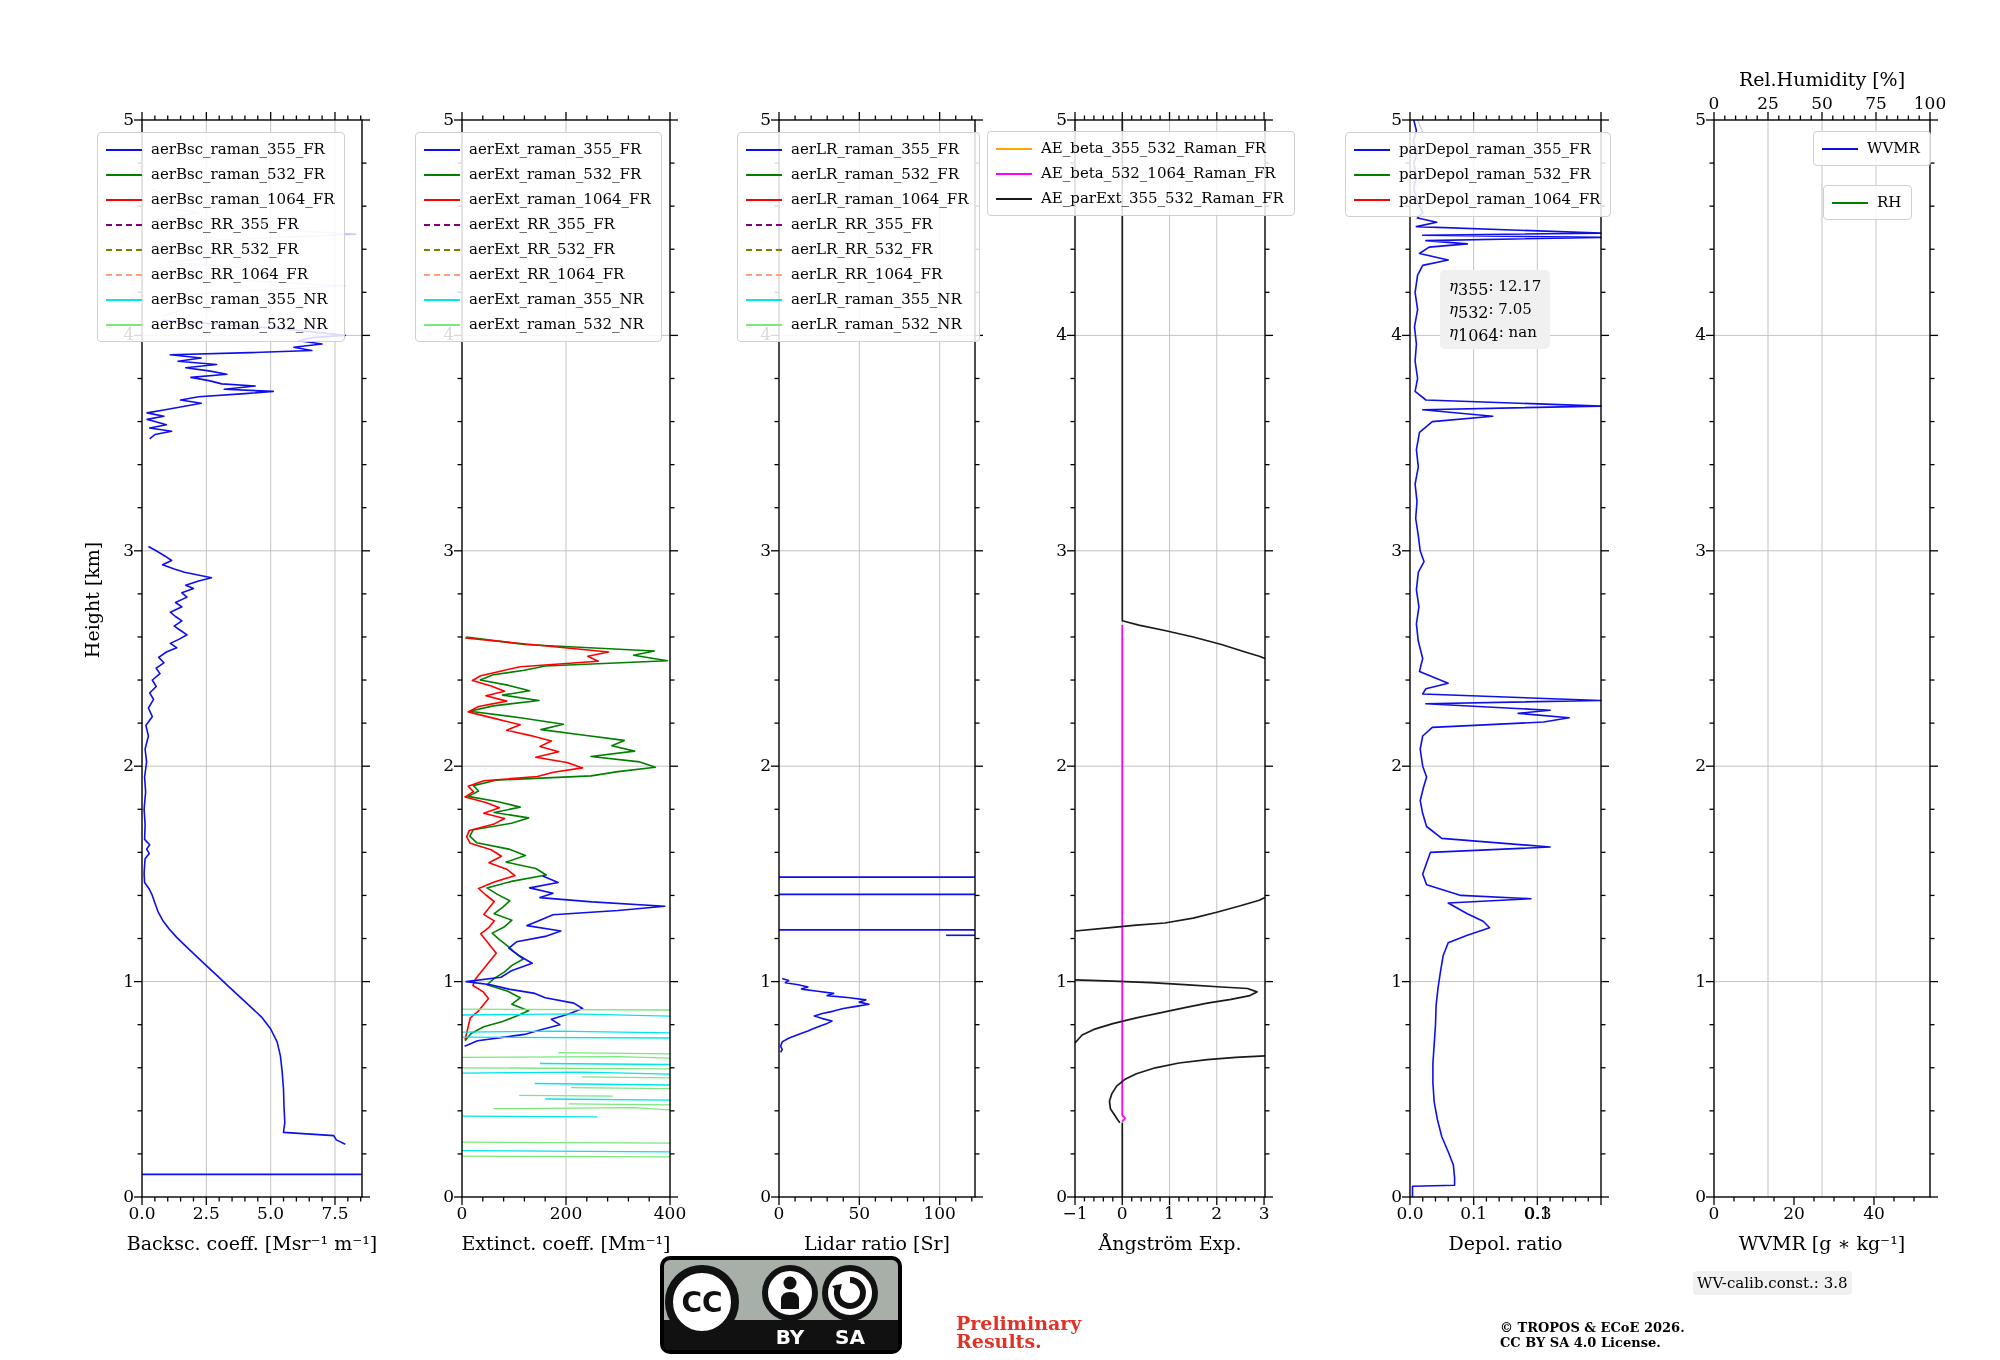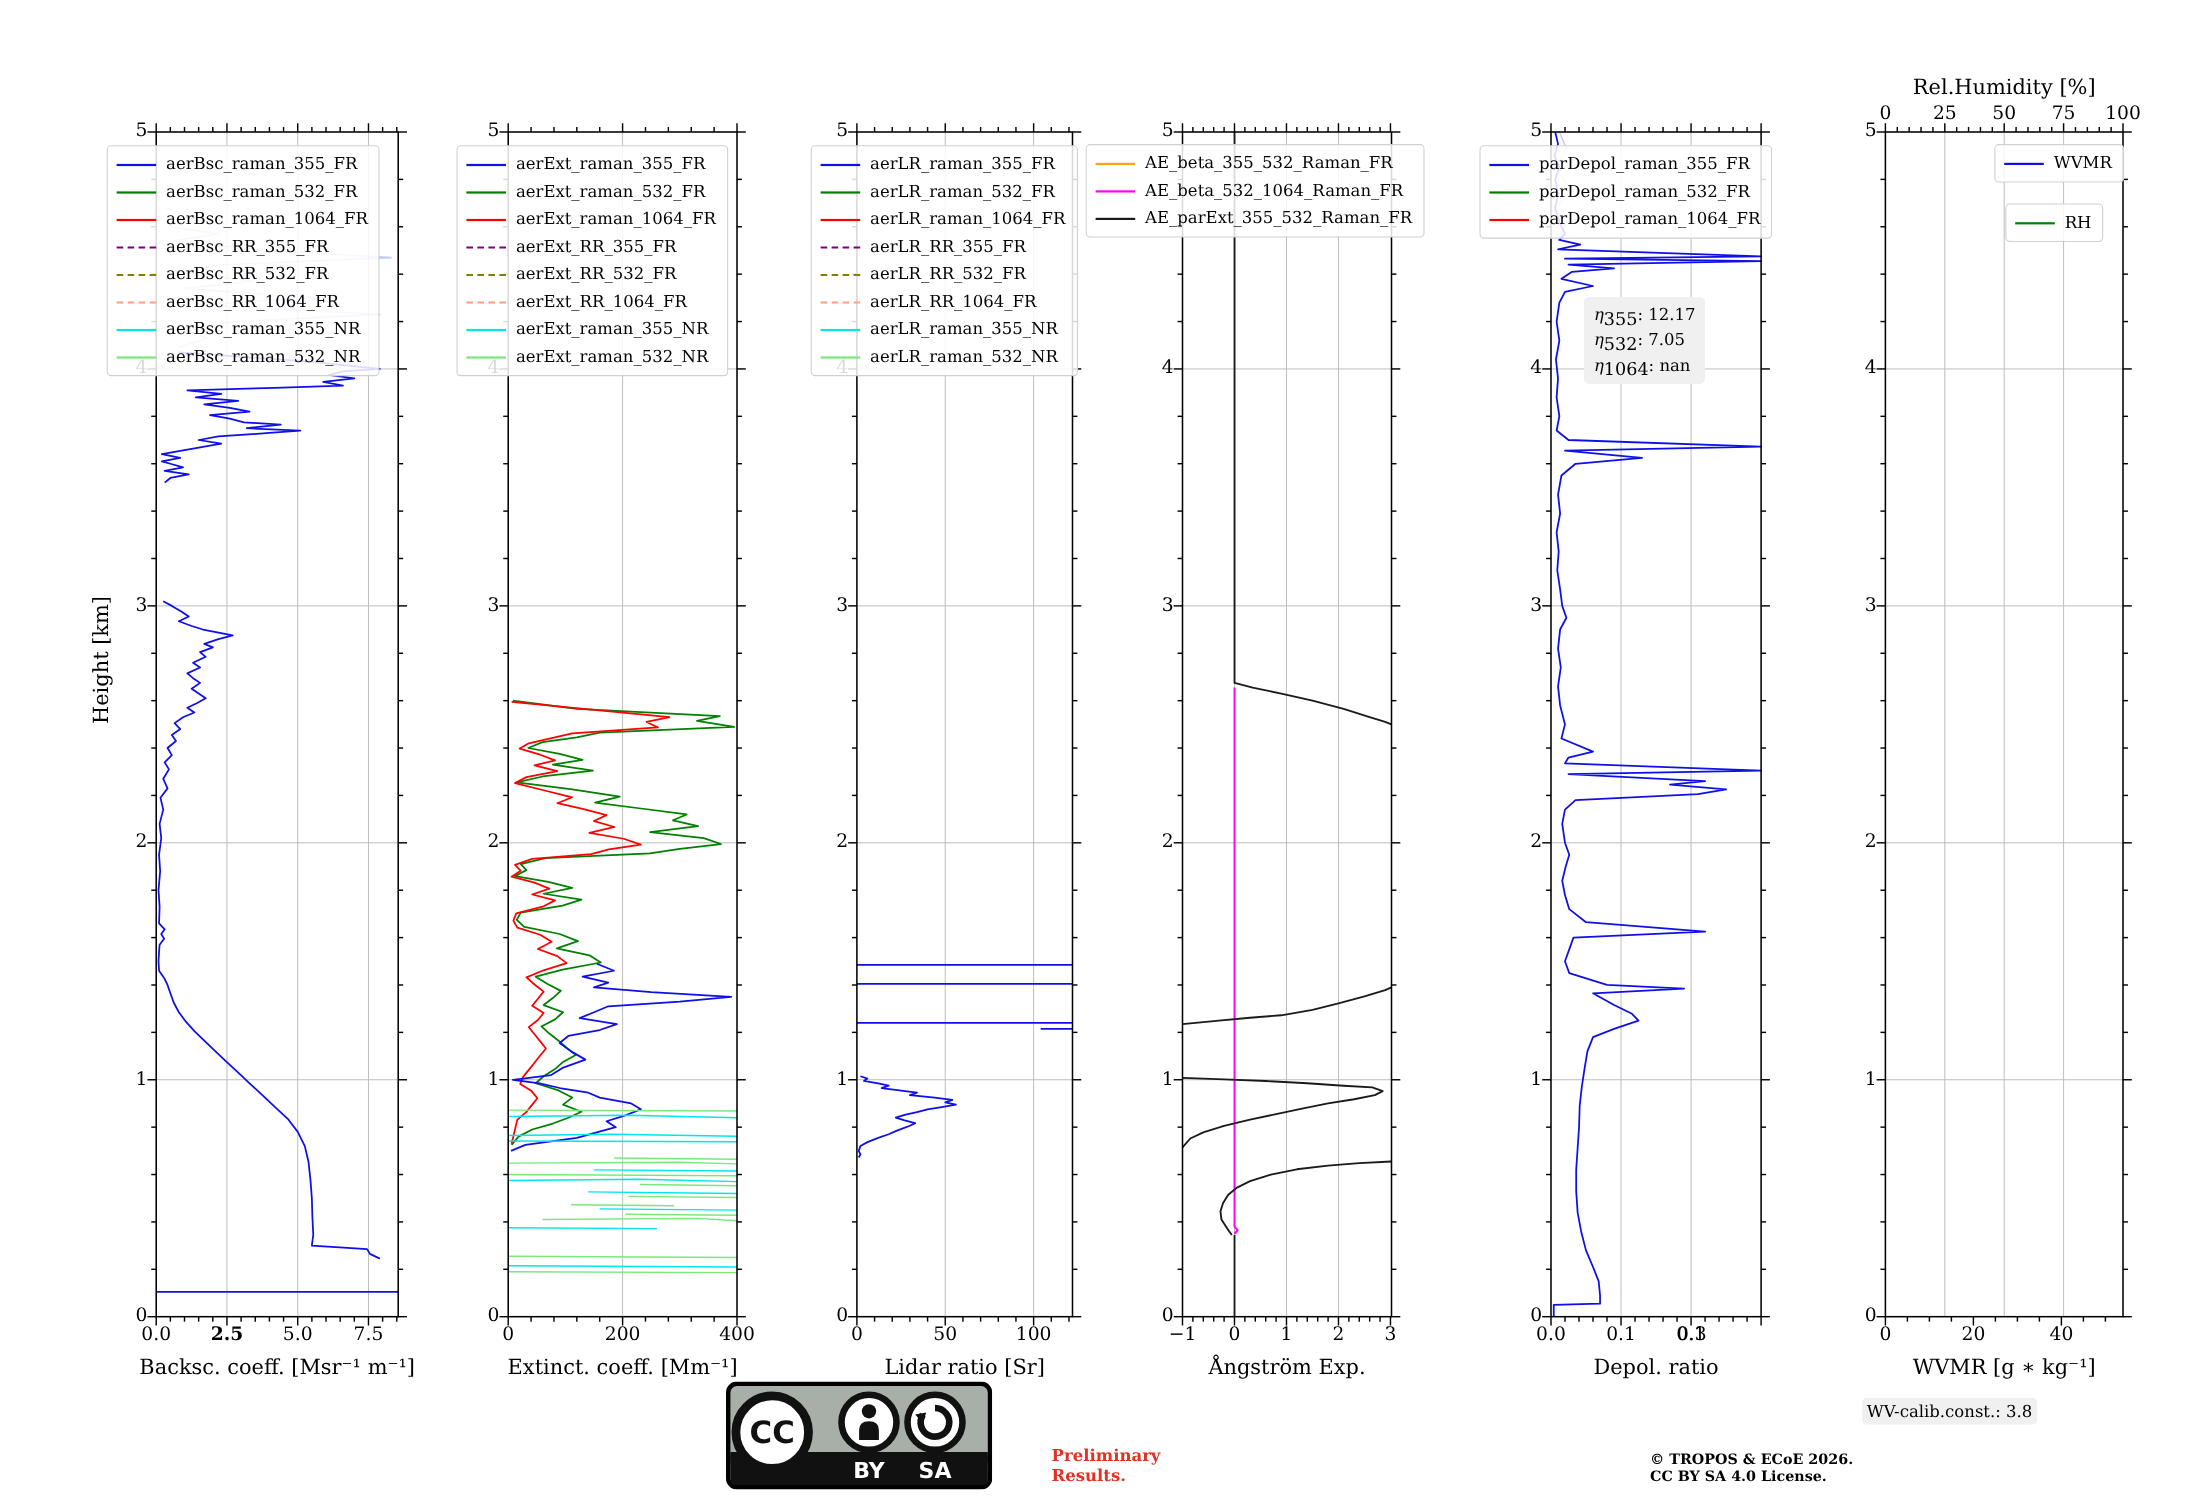--- a/index.html
+++ b/index.html
@@ -23,21 +23,21 @@
           border-radius:4px;padding:4px 10px 4px 8px;font-size:15px;white-space:nowrap;}
   .legend-item{height:25px;line-height:25px;display:flex;align-items:center;}
   .sample{display:inline-block;width:36px;height:0;margin-right:9px;flex:0 0 36px;}
   .annot{position:absolute;background:#f0f0f0;border-radius:5px;padding:5px 9px;font-size:15px;}
   .eta-row{height:23px;line-height:23px;}
   .eta-row sub{font-size:16px;}
   .eta-sym{font-style:italic;}
   .refh-row{height:20px;line-height:20px;font-size:14.5px;}
   .wv-box{position:absolute;background:#f0f0f0;border-radius:4px;padding:3px 4px;font-size:15px;}
   .tropos{position:absolute;font-size:13px;font-weight:bold;line-height:15px;}
-  .prelim{position:absolute;font-size:15px;font-weight:bold;line-height:18px;color:#e23125;}
+  .prelim{position:absolute;font-size:19px;font-weight:bold;line-height:18px;color:#e23125;}
   .cc-badge{position:absolute;left:660px;top:1256px;}
 </style>
 </head>
 <body>
 
 <div class="fig">
   <svg id="canvas" width="2000" height="1360">
       <line x1="206.32748538011697" y1="120" x2="206.32748538011697" y2="1197" stroke="#bcbcbc" stroke-width="0.9"></line>
       <line x1="270.65497076023394" y1="120" x2="270.65497076023394" y2="1197" stroke="#bcbcbc" stroke-width="0.9"></line>
       <line x1="334.9824561403509" y1="120" x2="334.9824561403509" y2="1197" stroke="#bcbcbc" stroke-width="0.9"></line>
@@ -660,21 +660,21 @@
       <circle cx="190" cy="37" r="25" fill="#fff" stroke="#111" stroke-width="6"></circle>
       <path d="M190,24 a13,13 0 1 1 -11,6" fill="none" stroke="#111" stroke-width="6"></path>
       <path d="M172,30 l10,-2 -3,10 z" fill="#111"></path>
       <text x="130" y="88" text-anchor="middle" font-family="DejaVu Sans, sans-serif" font-weight="bold" font-size="20" fill="#fff">BY</text>
       <text x="190" y="88" text-anchor="middle" font-family="DejaVu Sans, sans-serif" font-weight="bold" font-size="20" fill="#fff">SA</text>
     </svg>
   </div>
 
   <div id="labels-layer">
       <div class="tick-x" style="left: 142px;">0.0</div>
-      <div class="tick-x" style="left: 206.327px; font-weight: bold;">2.5</div>
+      <div class="tick-x" style="left: 206.327px;">2.5</div>
       <div class="tick-x" style="left: 270.655px;">5.0</div>
       <div class="tick-x" style="left: 334.982px;">7.5</div>
       <div class="tick-y" style="left: 94px; top: 1197px;">0</div>
       <div class="tick-y" style="left: 94px; top: 981.6px;">1</div>
       <div class="tick-y" style="left: 94px; top: 766.2px;">2</div>
       <div class="tick-y" style="left: 94px; top: 550.8px;">3</div>
       <div class="tick-y" style="left: 94px; top: 335.4px;">4</div>
       <div class="tick-y" style="left: 94px; top: 120px;">5</div>
       <div class="xlabel" style="left: 252px;">Backsc. coeff. [Msr⁻¹ m⁻¹]</div>
       <div class="legend" style="left: 97px; top: 132px;">

